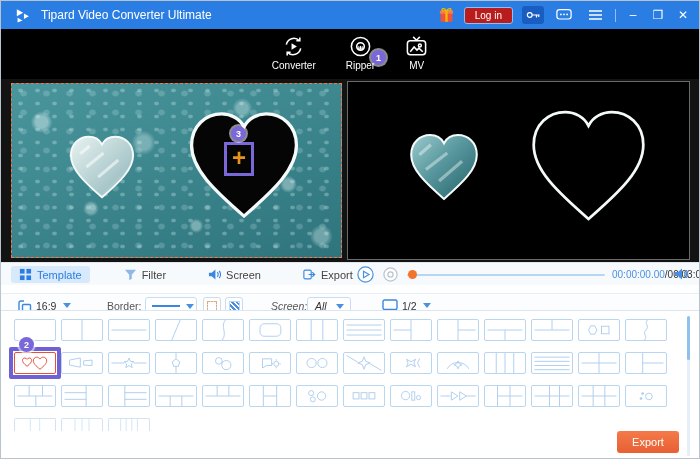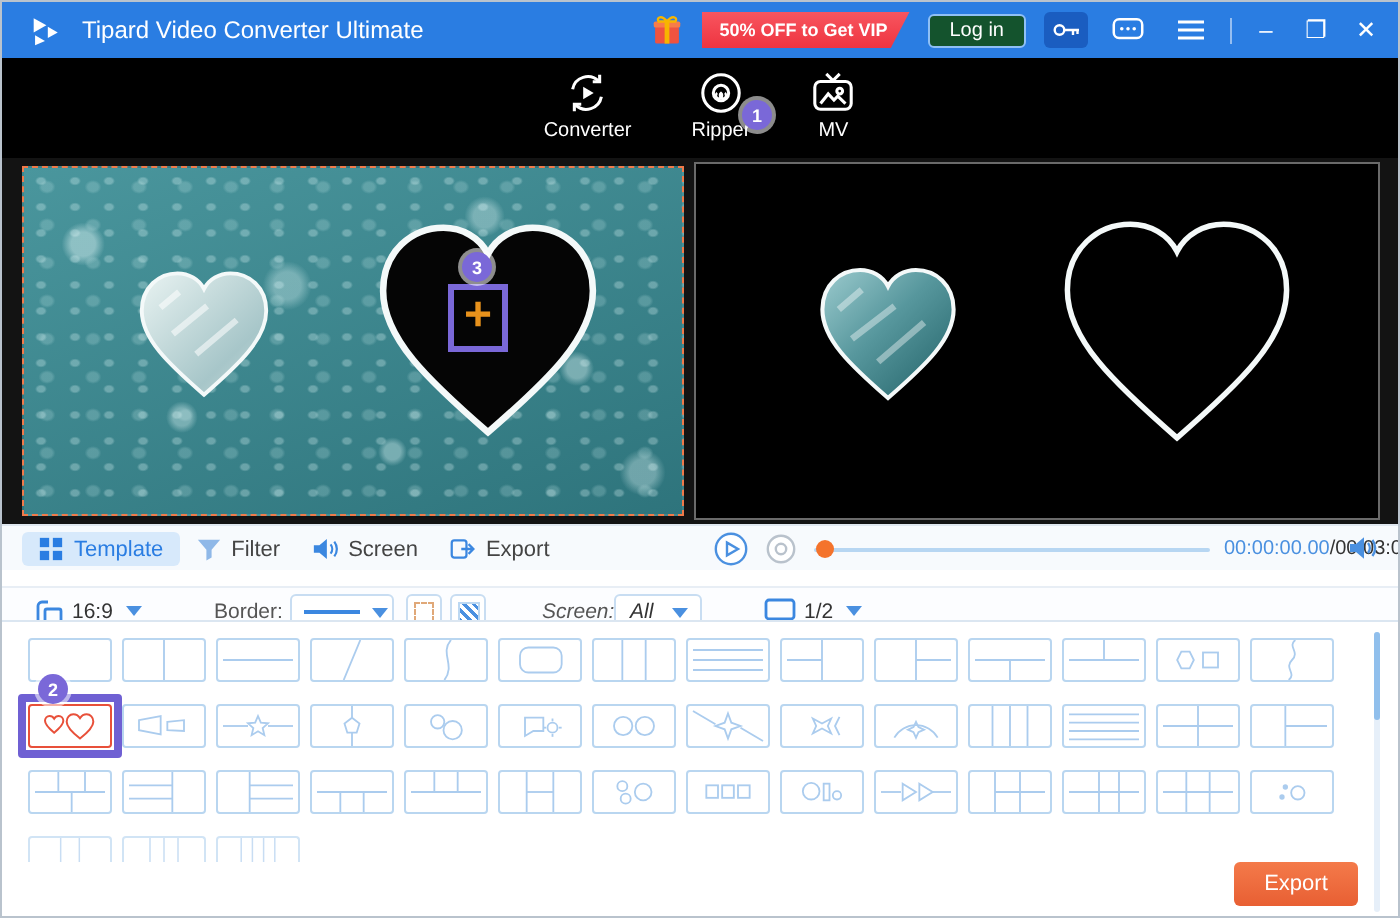--- a/index.html
+++ b/index.html
@@ -6,21 +6,21 @@
   body { font-family:"Liberation Sans", sans-serif; background:#e9edf2; }
   #app { position:relative; width:700px; height:459px; background:#fff; border:1px solid #b9c3cd; overflow:hidden; }
 
   
   #titlebar { position:absolute; left:0; top:0; width:100%; height:28px; background:#2a7de2; display:flex; align-items:center; }
   .logo { position:absolute; left:13px; top:6px; width:17px; height:17px; }
   .app-title { position:absolute; left:40px; top:0; line-height:28px; color:#fff; font-size:12px; }
   .tb-right { position:absolute; right:8px; top:0; height:28px; display:flex; align-items:center; gap:9px; }
   .gift-icon { width:17px; height:18px; }
   .vip-badge { background:linear-gradient(#f8555f,#ee3440); color:#fff; font-size:9px; font-weight:bold; padding:4px 11px 4px 9px; clip-path:polygon(0 0,100% 0,91% 100%,0 100%); white-space:nowrap; cursor:pointer; }
-  .login-btn { background:#14532d; border:1px solid #8fc0f5; border-radius:3px; color:#fff; font-size:10px; padding:2px 10px; cursor:pointer; }
+  .login-btn { background:#b91c1c; border:1px solid #8fc0f5; border-radius:3px; color:#fff; font-size:10px; padding:2px 10px; cursor:pointer; }
   .tb-iconbtn { width:22px; height:18px; border-radius:3px; display:flex; align-items:center; justify-content:center; }
   .key-btn { background:#1a5dc0; }
   .tb-sep { width:1px; height:13px; background:rgba(255,255,255,.5); }
   .win-btn { color:#fff; font-size:12px; width:16px; text-align:center; cursor:pointer; line-height:28px; }
 
   
   #navbar { position:absolute; left:0; top:28px; width:100%; height:50px; background:#000000; }
   .nav-tabs { position:absolute; left:0; top:2px; width:100%; display:flex; justify-content:center; align-items:flex-start; gap:30px; }
   .nav-tab { display:flex; flex-direction:column; align-items:center; gap:2px; color:#fff; cursor:pointer; padding-top:4px; }
   .nav-tab svg { width:23px; height:23px; }
@@ -46,21 +46,21 @@
       linear-gradient(160deg,#4a969d,#2e747c);
     background-size:auto,auto,auto,auto,auto,auto,auto,17px 13px,23px 19px,auto; }
   .prev-right { position:absolute; left:346px; top:2px; width:343px; height:179px; background:#000; border:1px solid #6a6a6a; overflow:hidden; }
   .heart-svg { position:absolute; }
   .plus-box { position:absolute; left:212px; top:58px; width:30px; height:34px; border:3px solid #7a68d8; display:flex; align-items:center; justify-content:center; cursor:pointer; }
   .plus-box span { color:#e8921c; font-size:24px; font-weight:bold; line-height:20px; margin-top:-2px; }
   #prev-badge { position:absolute; left:219px; top:42px; }
 
   
   #controls-row { position:absolute; left:0; top:261px; width:100%; height:23px; background:#f7fafd; border-top:1px solid #dfe7ef; }
-  .panel-tabs { position:absolute; left:10px; top:0; height:23px; display:flex; align-items:center; }
+  .panel-tabs { position:absolute; left:10px; top:0; height:23px; display:flex; align-items:center; gap:26px; }
   .ptab { display:flex; align-items:center; gap:5px; font-size:11px; color:#444; cursor:pointer; padding:2px 8px; border-radius:3px; }
   .ptab.sel { background:#d7e9fb; color:#2a7de2; }
   .ptab svg { width:13px; height:13px; }
   .ctrl-btn { position:absolute; cursor:pointer; }
   #play-btn { left:356px; top:3px; }
   #snap-btn { left:382px; top:4px; }
   .seek-track { position:absolute; left:406px; top:11px; width:198px; height:2px; background:#b7d6f2; border-radius:1px; cursor:pointer; }
   .seek-dot { position:absolute; left:407px; top:7px; width:9px; height:9px; border-radius:50%; background:#f4732c; cursor:pointer; }
   .time-text { position:absolute; left:611px; top:6px; font-size:10px; white-space:nowrap; }
   .time-cur { color:#4a90e0; }
@@ -105,21 +105,20 @@
       <path d="M5 15 L12 19 L5 22 Z" fill="#fff"></path>
     </svg>
     <span class="app-title">Tipard Video Converter Ultimate</span>
     <div class="tb-right">
       <svg class="gift-icon" viewBox="0 0 20 20">
         <rect x="3" y="8" width="14" height="10" rx="1" fill="#ef5340"></rect>
         <rect x="2.2" y="5" width="15.6" height="3.6" rx="1" fill="#f77c4a"></rect>
         <rect x="8.6" y="5" width="2.8" height="13" fill="#f7b500"></rect>
         <path d="M10 5 C7 1 3.5 2.5 5 5 Z M10 5 C13 1 16.5 2.5 15 5 Z" fill="none" stroke="#f7b500" stroke-width="1.4"></path>
       </svg>
-      <span class="vip-badge">50% OFF to Get VIP</span>
       <button class="login-btn">Log in</button>
       <span class="tb-iconbtn key-btn">
         <svg width="15" height="12" viewBox="0 0 20 14">
             <circle cx="5" cy="7" r="3.2" fill="none" stroke="#fff" stroke-width="1.6"></circle>
             <path d="M8.2 7 H18 M14 7 v3.4 M17 7 v2.6" stroke="#fff" stroke-width="1.6" fill="none"></path>
           </svg>
       </span>
       <span class="tb-iconbtn">
         <svg width="16" height="14" viewBox="0 0 18 15">
             <rect x="1" y="1.5" width="16" height="10.5" rx="3" fill="none" stroke="#fff" stroke-width="1.4"></rect>

